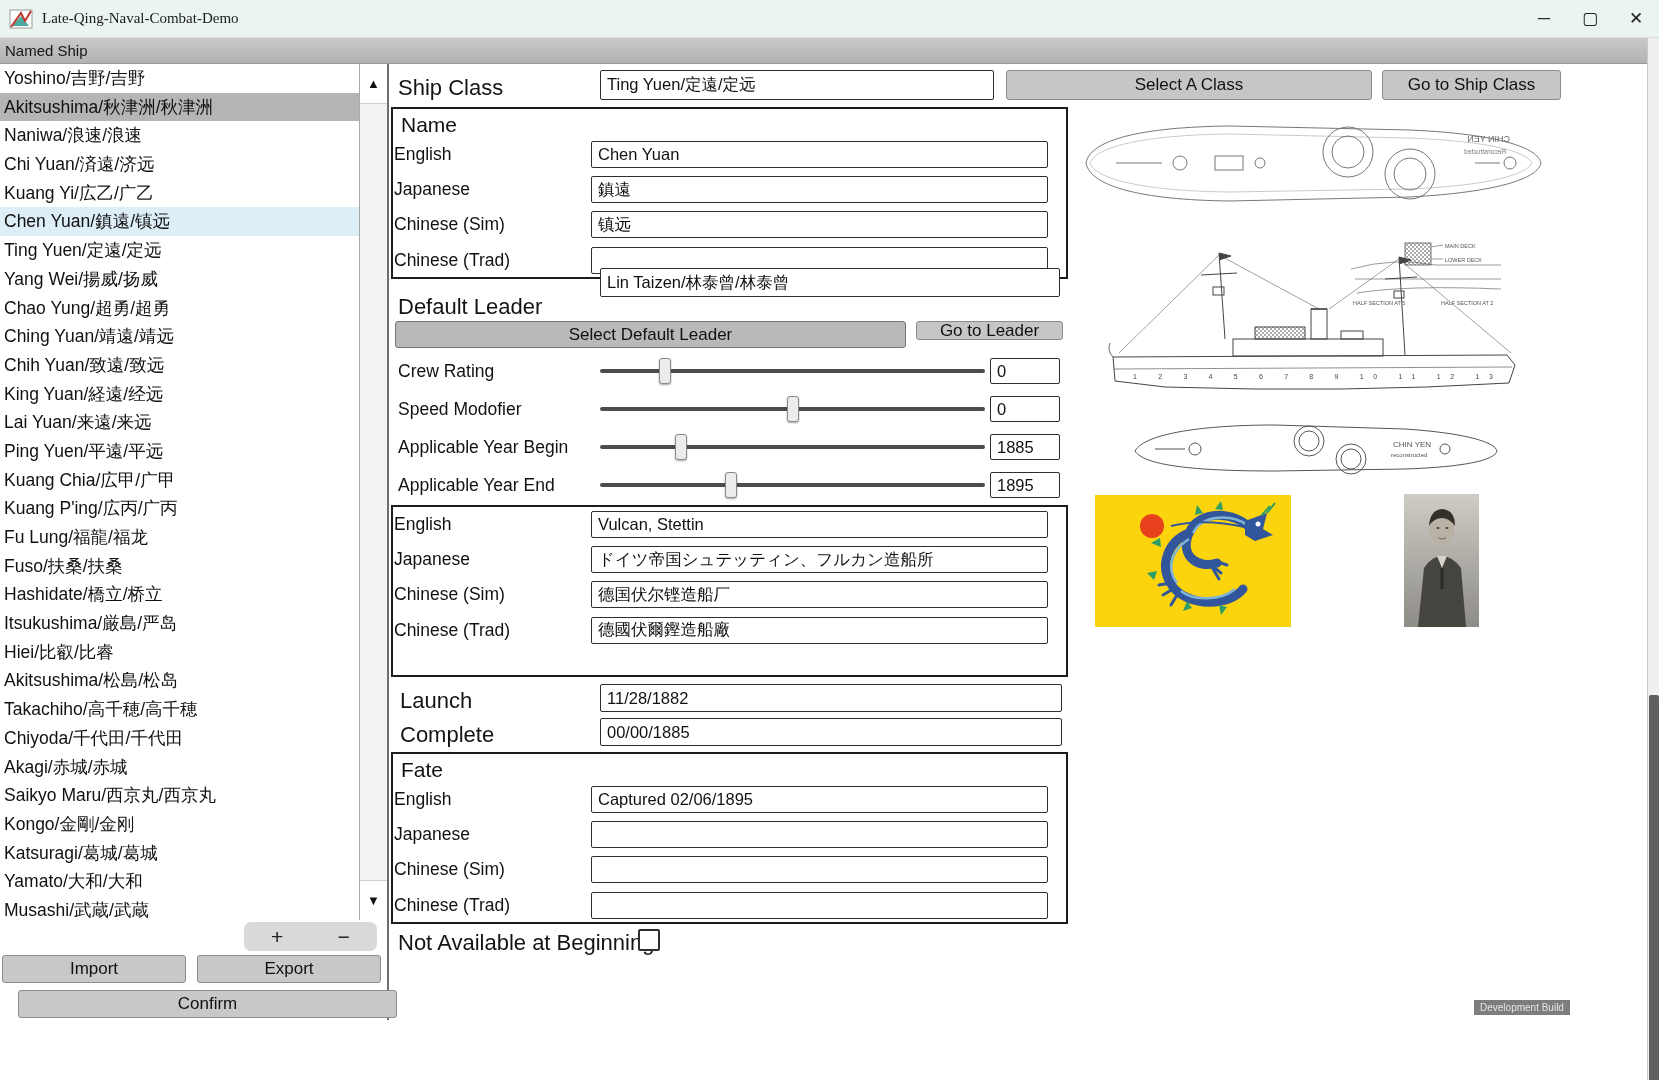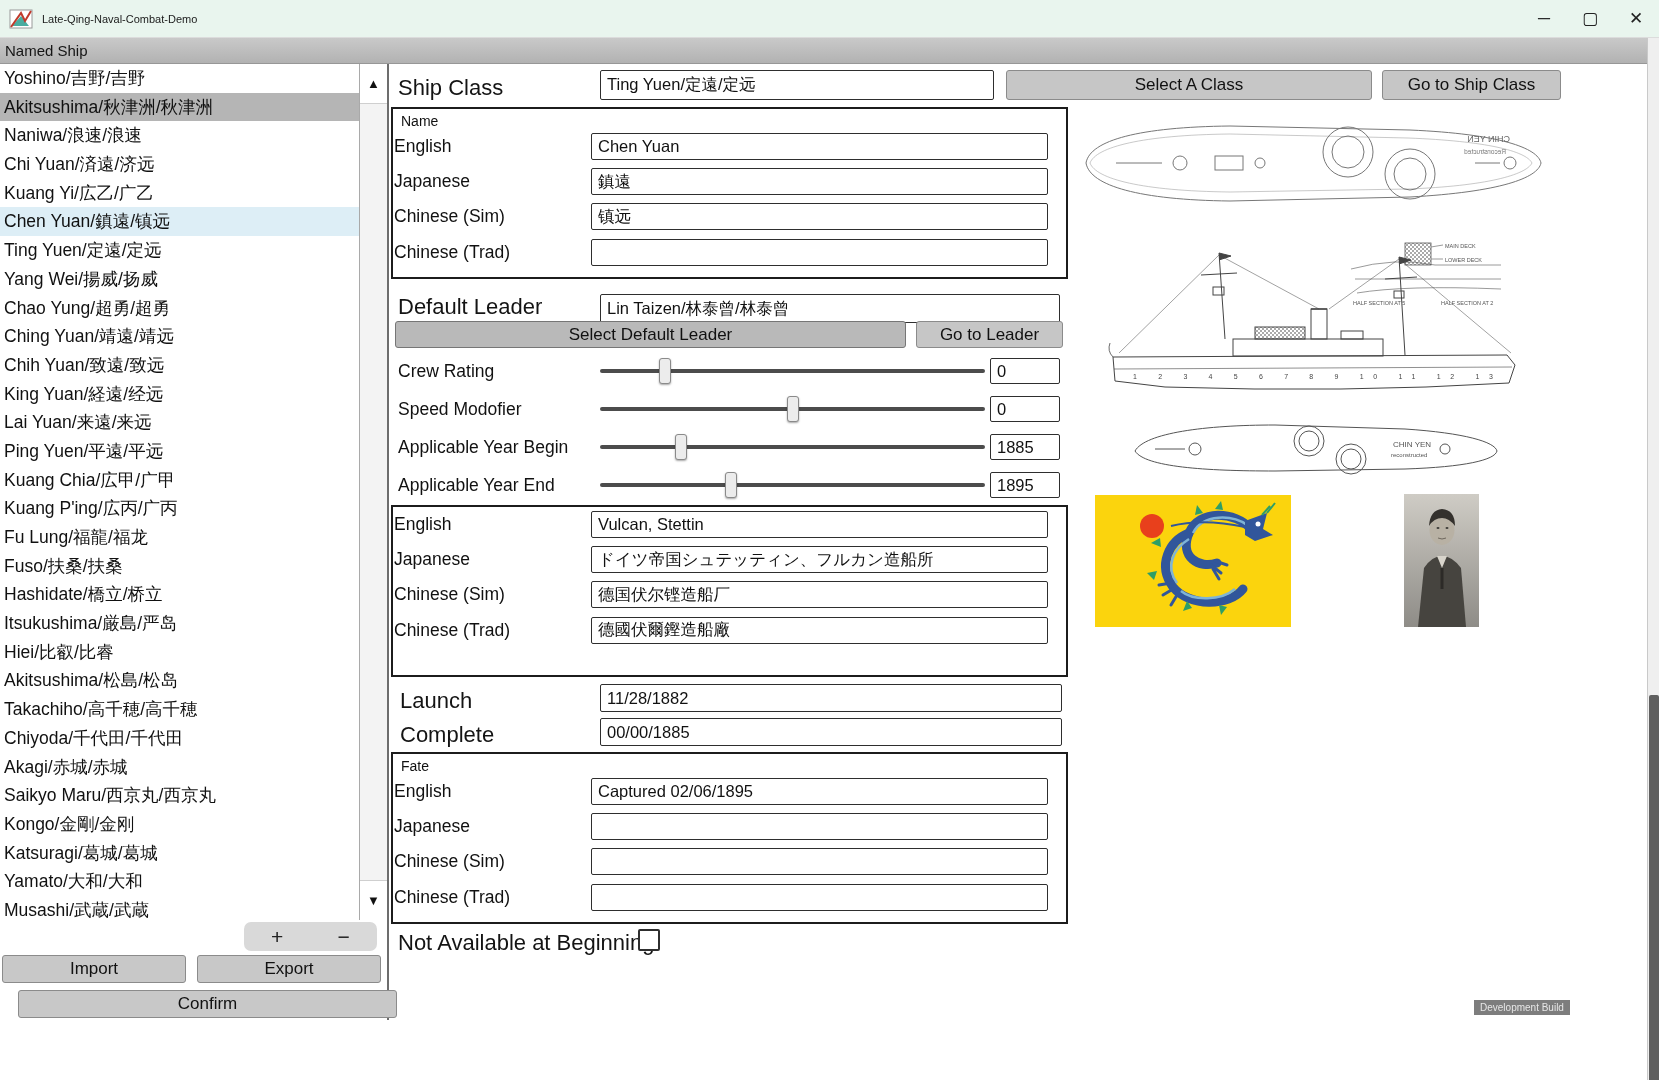--- a/index.html
+++ b/index.html
@@ -2,21 +2,21 @@
 <html><head>
 <meta charset="utf-8">
 <style>
   * { margin:0; padding:0; box-sizing:border-box; }
   html,body { width:1659px; height:1080px; }
   body { font-family:"Liberation Sans","DejaVu Sans",sans-serif; background:#fff; position:relative; overflow:hidden; color:#111; }
 
   
   .titlebar { position:absolute; left:0; top:0; width:100%; height:38px; background:#e9f5ee; border-bottom:1px solid #dcdcdc; display:flex; align-items:center; }
   .app-icon { width:24px; height:24px; margin-left:9px; flex:0 0 auto; }
-  .win-title { font-size:11px; margin-left:9px; color:#1a1a1a; }
+  .win-title { font-size:15px; margin-left:9px; color:#1a1a1a;font-family:Liberation Serif, serif; }
   .win-controls { margin-left:auto; display:flex; height:100%; }
   .win-btn { width:46px; height:100%; display:flex; align-items:center; justify-content:center; font-size:17px; color:#222; }
 
   
   .subheader { position:absolute; top:38px; left:0; width:100%; height:26px; background:linear-gradient(#c9c9c9,#b2b2b2); border-bottom:1px solid #979797; display:flex; align-items:center; padding-left:5px; font-size:15px; color:#151515; }
 
   
   .ship-list { position:absolute; left:0; top:64px; width:359px; height:856px; overflow:hidden; background:#fff; }
   .list-item { height:28.7px; line-height:28.7px; font-size:17.5px; padding-left:4px; white-space:nowrap; }
   .list-item.selected { background:#b5b5b5; }
@@ -33,33 +33,33 @@
   .btn { position:absolute; background:#c8c8c8; border:1px solid #8b8b8b; border-radius:3px; font-size:17px; display:flex; align-items:center; justify-content:center; color:#111; }
   .btn-import { left:2px; top:955px; width:184px; height:28px; }
   .btn-export { left:197px; top:955px; width:184px; height:28px; }
   .btn-confirm { left:18px; top:990px; width:379px; height:28px; }
 
   
   .form-label { position:absolute; font-size:22px; color:#141414; white-space:nowrap; }
   .text-input { background:#fff; border:1.6px solid #2e2e2e; border-radius:2px; font-size:16.5px; font-family:inherit; padding:0 6px; color:#111; }
   .abs-input { position:absolute; }
   .in-shipclass { left:600px; top:70px; width:394px; height:30px; }
-  .in-leader { left:600px; top:294px; width:460px; height:29px; }
+  .in-leader { left:600px; top:268px; width:460px; height:29px; }
   .in-launch { left:600px; top:684px; width:462px; height:28px; }
   .in-complete { left:600px; top:718px; width:462px; height:28px; }
   .btn-selclass { left:1006px; top:70px; width:366px; height:30px; background:#c6c6c6; }
   .btn-gotoclass { left:1382px; top:70px; width:179px; height:30px; background:#c6c6c6; }
   .btn-selleader { left:395px; top:321px; width:511px; height:27px; background:#b9b9b9; border-color:#767676; }
-  .btn-gotoleader { left:916px; top:321px; width:147px; height:27px; background:#c6c6c6; }
+  .btn-gotoleader { left:916px; top:321px; width:147px; height:19px; background:#c6c6c6; }
 
   .group-box { position:absolute; left:391px; width:677px; border:2px solid #1c1c1c; background:#fff; }
   .g-name { top:107px; height:172px; }
   .g-builder { top:505px; height:172px; }
   .g-fate { top:752px; height:172px; }
-  .group-title { font-size:14px; padding:4px 18px 0 8px; }
+  .group-title { font-size:21px; padding:4px 18px 0 8px; }
   .field-row { display:flex; align-items:center; height:35.2px; padding-left:1px; }
   .field-label { width:197px; font-size:17.5px; }
   .text-input.grp { width:457px; height:27px; }
 
   .sliders { position:absolute; left:398px; top:352px; width:664px; }
   .slider-row { display:flex; align-items:center; height:38px; }
   .slider-label { width:202px; font-size:17.5px; }
   .slider-track-wrap { position:relative; width:385px; height:26px; }
   .slider-track { position:absolute; left:0; right:0; top:11px; height:4px; background:#4c4c4c; border-radius:2px; }
   .slider-handle { position:absolute; top:0; width:12px; height:26px; background:#ececec; border:1px solid #8a8a8a; border-radius:3px; box-shadow:0 1px 2px rgba(0,0,0,.35); }

